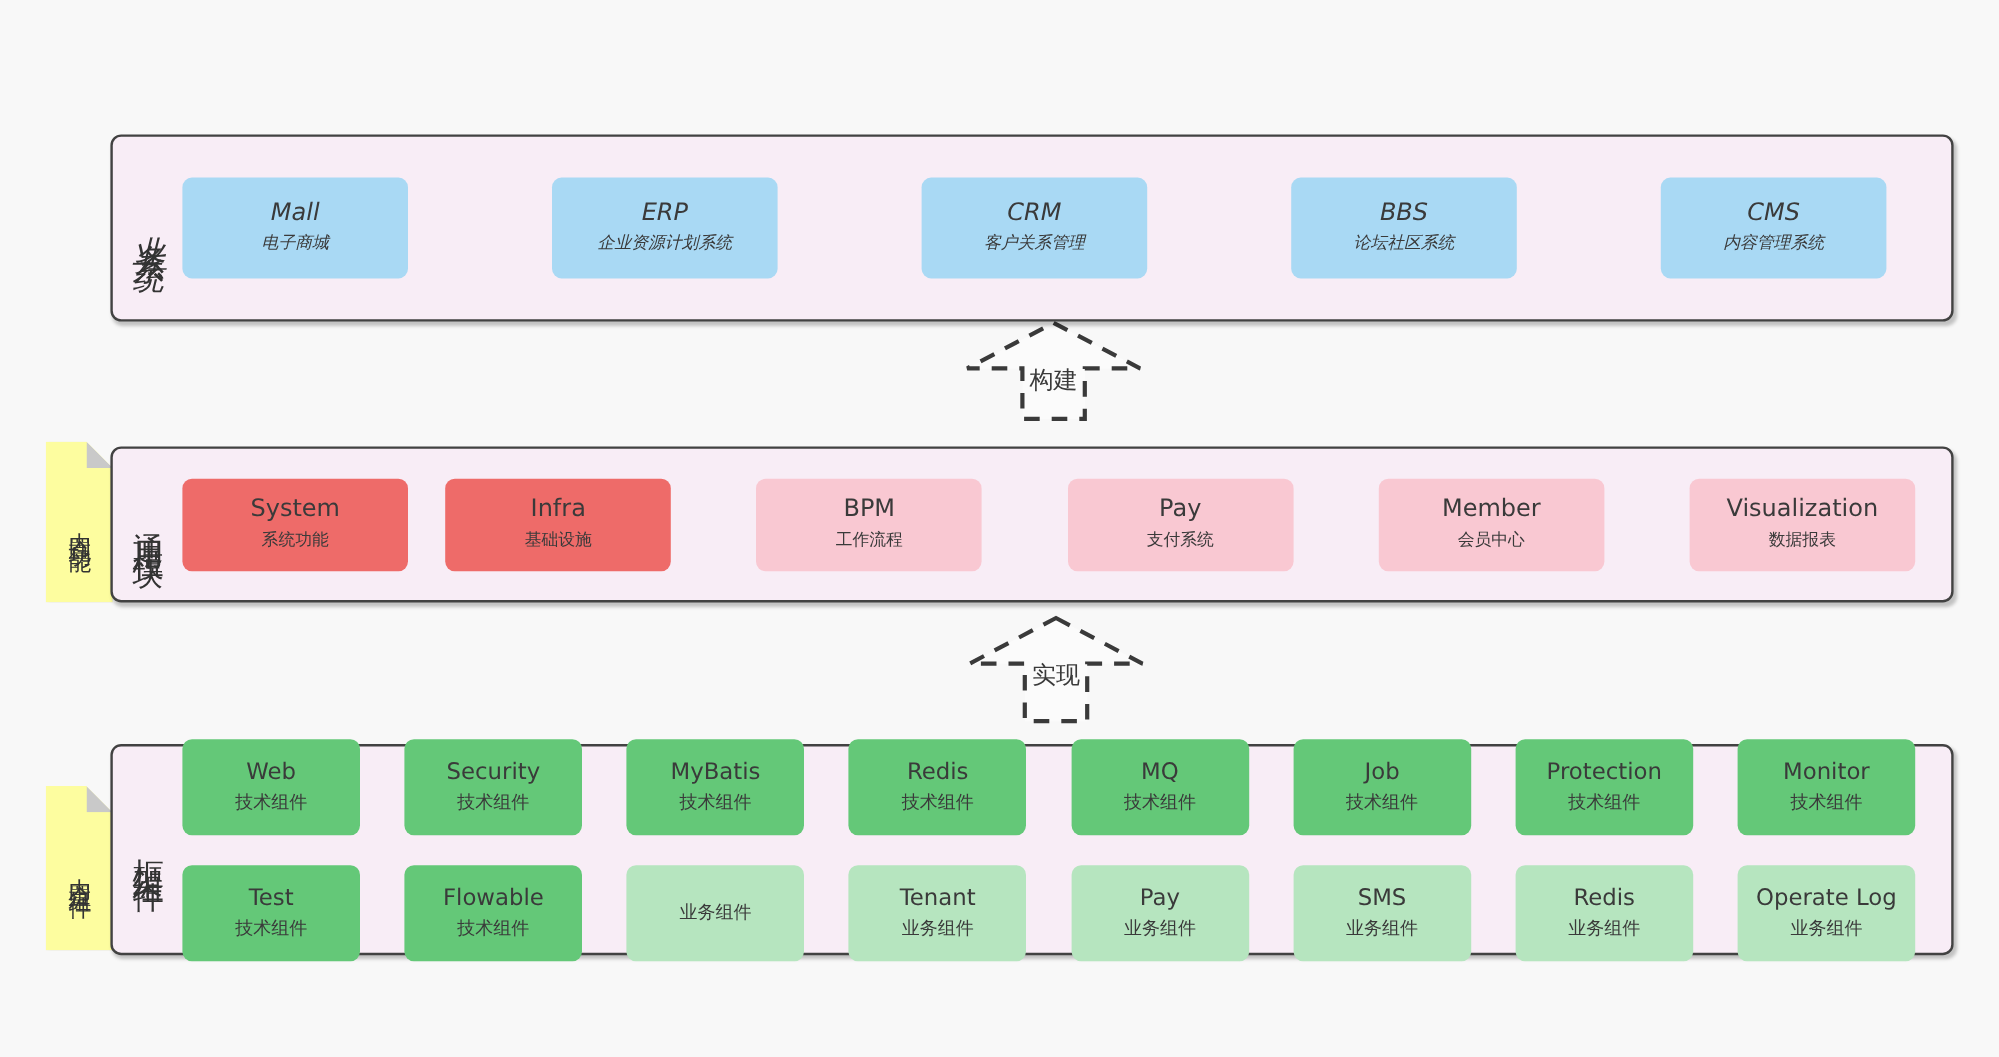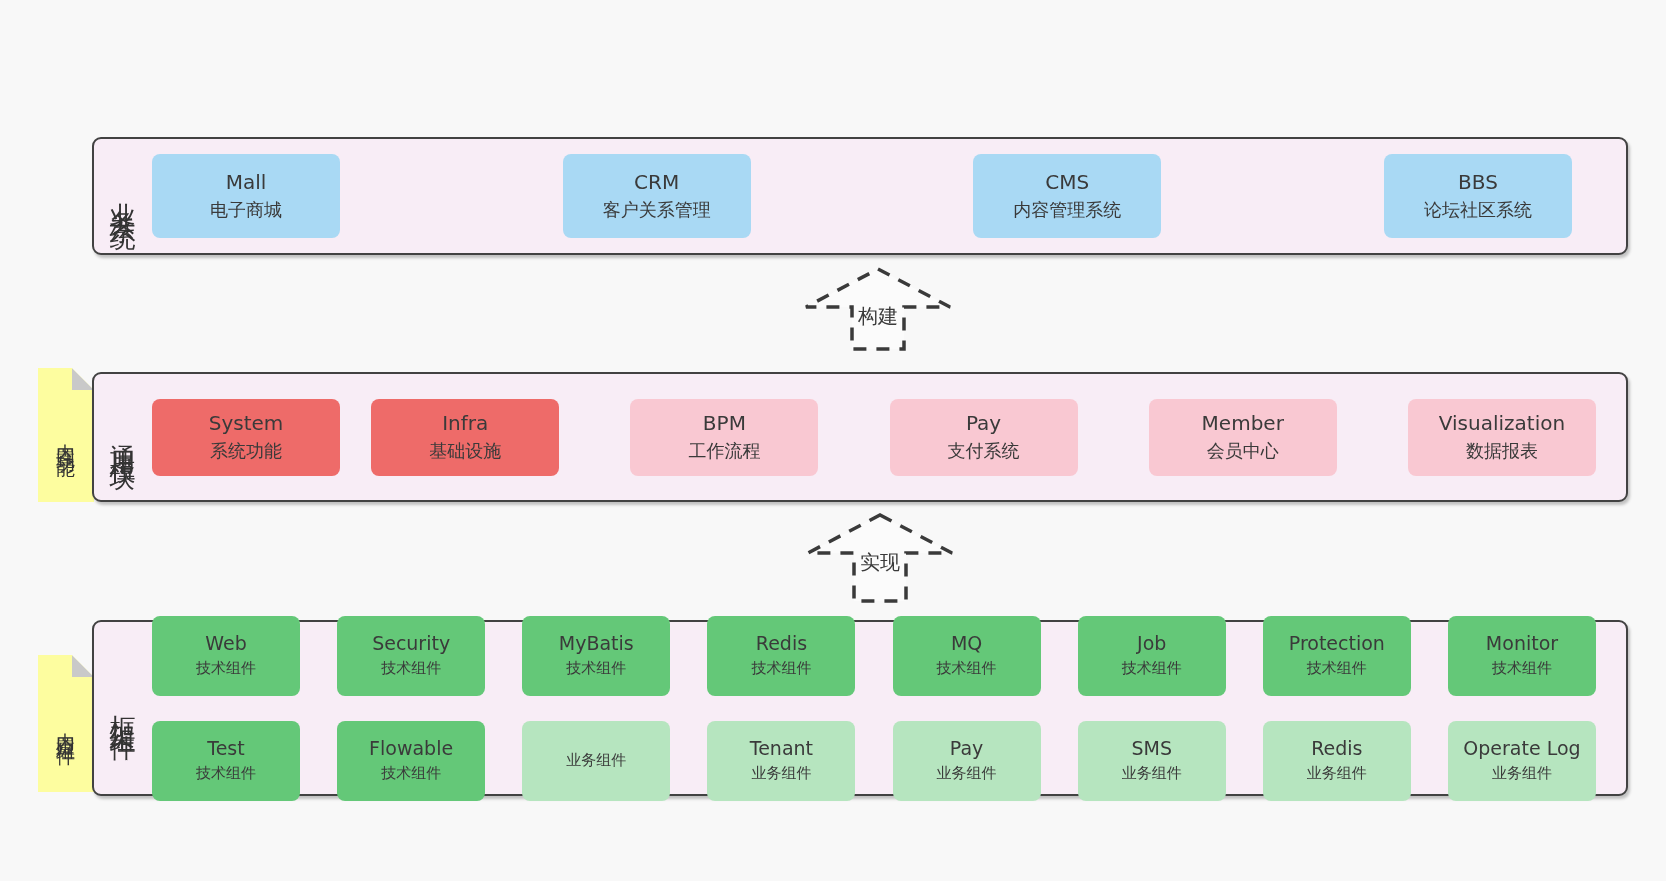--- a/index.html
+++ b/index.html
@@ -14,21 +14,21 @@
   .container{
     position:absolute;left:92px;width:1536px;
     box-sizing:border-box;
     background:#f8edf6;
     border:2px solid #424242;
     border-radius:9px;
     box-shadow:2px 3px 3px rgba(0,0,0,.22);
     display:flex;
     z-index:2;
   }
-  #sec-business{top:137px;height:118px;}
+  #sec-business{top:112px;height:156px;font-style:italic;}
   #sec-modules{top:372px;height:130px;}
   #sec-framework{top:620px;height:176px;}
   .vlabel-zone{
     width:58px;flex:0 0 58px;
     display:flex;align-items:center;justify-content:center;
   }
   .vlabel{
     writing-mode:vertical-rl;text-orientation:upright;
     font-size:26px;letter-spacing:7px;color:#333;
     line-height:1;
@@ -45,21 +45,21 @@
   .row8{display:flex;align-items:center;justify-content:space-between;}
   .box{
     box-sizing:border-box;
     border-radius:8px;
     display:flex;flex-direction:column;align-items:center;justify-content:center;
     text-align:center;
     line-height:27px;
     padding:4px 6px;
   }
   .box .en{font-size:20px;}
-  .box .zh{font-size:18px;}
+  .box .zh{font-size:14px;}
   #sec-business .box{width:188px;height:84px;}
   #sec-modules .box{width:188px;height:77px;}
   #sec-framework .box{width:148px;height:80px;line-height:25px;}
   #sec-framework .box .en{font-size:19px;}
   #sec-framework .box .zh{font-size:15px;}
   .blue{background:#a9d9f4;}
   .red{background:#ee6b69;}
   .pink{background:#f9c8d2;margin-left:40px;}
   .gdark{background:#64c878;}
   .glight{background:#b6e5bf;}
@@ -102,30 +102,34 @@
 <div class="container" id="sec-business">
   <div class="vlabel-zone">
     <span class="vlabel">业务系统</span>
   </div>
   <div class="row6">
     <div class="box blue">
       <div class="en">Mall</div>
       <div class="zh">电子商城</div>
     </div>
     <div class="box blue">
+      <div class="en">ERP</div>
+      <div class="zh">企业资源计划系统</div>
+    </div>
+    <div class="box blue">
       <div class="en">CRM</div>
       <div class="zh">客户关系管理</div>
     </div>
     <div class="box blue">
+      <div class="en">BBS</div>
+      <div class="zh">论坛社区系统</div>
+    </div>
+    <div class="box blue">
       <div class="en">CMS</div>
       <div class="zh">内容管理系统</div>
-    </div>
-    <div class="box blue">
-      <div class="en">BBS</div>
-      <div class="zh">论坛社区系统</div>
     </div>
   </div>
 </div>
 
 <svg class="arrow" id="arrow-build" width="170" height="86" viewBox="0 0 170 86">
   <polygon points="85,3 157,41 111,41 111,83 59,83 59,41 13,41"></polygon>
   <text x="85" y="57" text-anchor="middle">构建</text>
 </svg>
 
 <div class="sticky" id="sticky-features">

